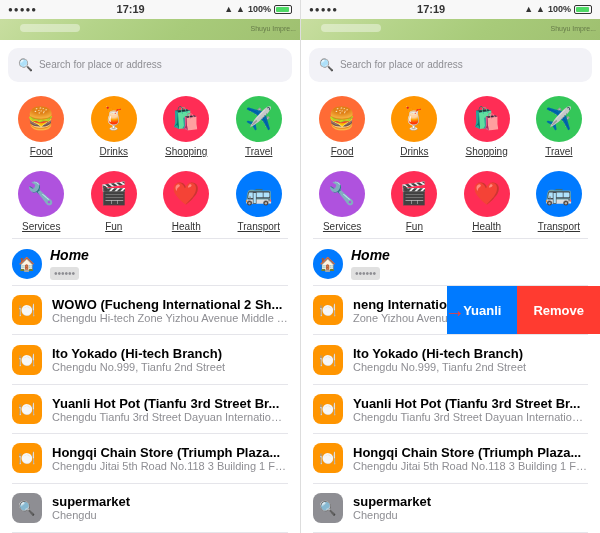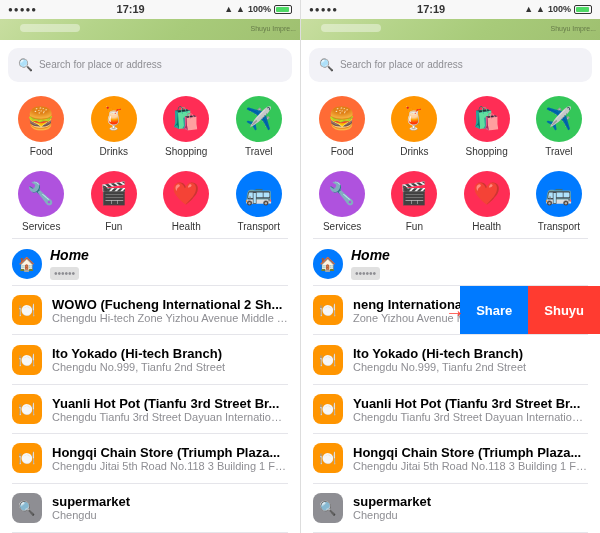--- a/index.html
+++ b/index.html
@@ -94,20 +94,21 @@
       border-radius: 50%;
       display: flex;
       align-items: center;
       justify-content: center;
       font-size: 22px;
     }
     .category-label {
       font-size: 10px;
       color: #333;
       text-align: center;
+      text-decoration: underline;
     }
     
     .saved-section {
       padding: 8px 12px 4px;
       display: flex;
       align-items: center;
       gap: 8px;
     }
     .home-icon {
       width: 30px; height: 30px;
@@ -397,22 +398,22 @@
       <div class="divider"></div>
       <div class="list-item" style="position: relative; overflow: hidden;">
       <div class="list-item-icon" style="background:#ff9500;">
         <span>🍽️</span>
       </div>
       <div class="list-item-content" style="max-width:calc(100% - 130px);">
         <div class="list-item-title">neng International 2 Sh...</div>
         <div class="list-item-sub">Zone Yizhou Avenue Middle Se...</div>
       </div>
     <div class="swipe-actions">
-        <div class="swipe-btn share">Share</div>
-        <div class="swipe-btn remove">Shuyu</div>
+        <div class="swipe-btn share">Yuanli</div>
+        <div class="swipe-btn remove">Remove</div>
       </div>
         <div style="position: absolute; right: 135px; top: 50%; transform: translateY(-50%); color: rgb(255, 59, 48); font-size: 20px; font-weight: bold; z-index: 10;">→</div>
       </div>
       <div class="divider"></div>
       <div class="list-item" style="position: relative; overflow: hidden;">
       <div class="list-item-icon" style="background:#ff9500;">
         <span>🍽️</span>
       </div>
       <div class="list-item-content" style="max-width:100%;">
         <div class="list-item-title">Ito Yokado (Hi-tech Branch)</div>

